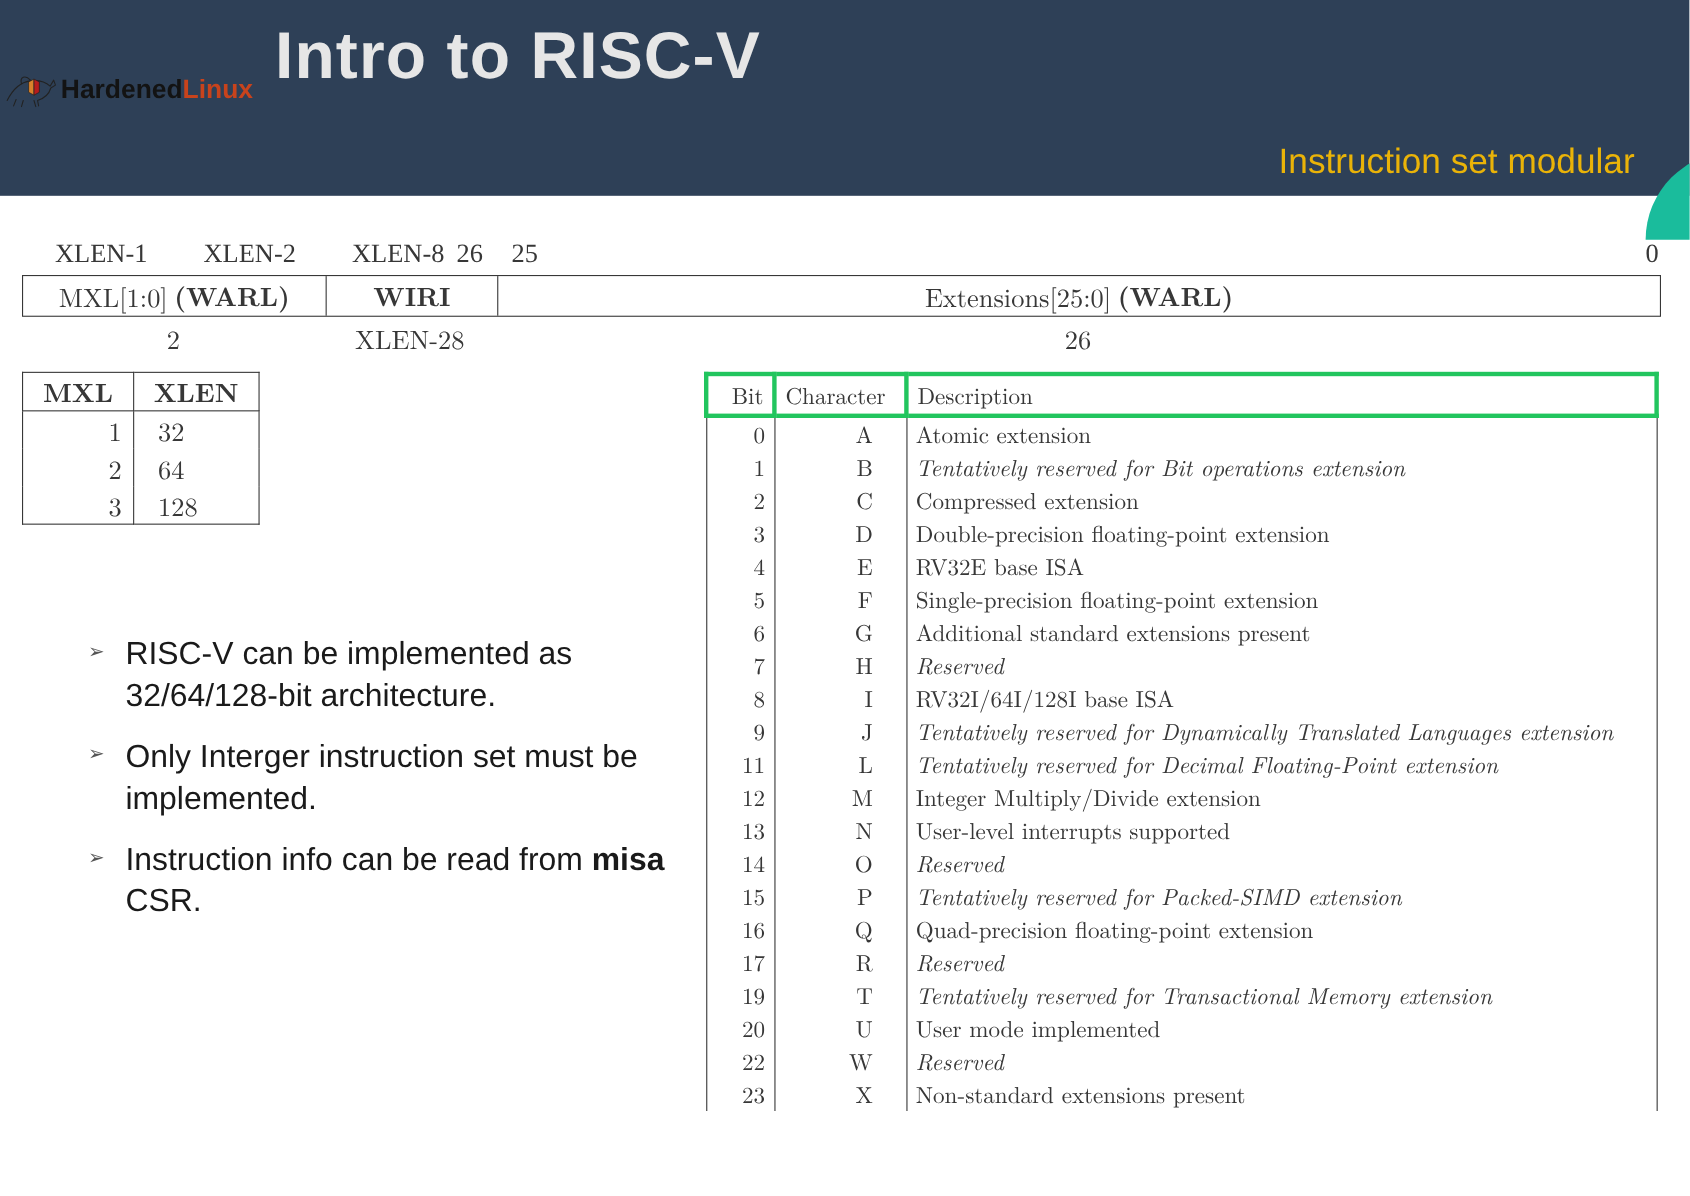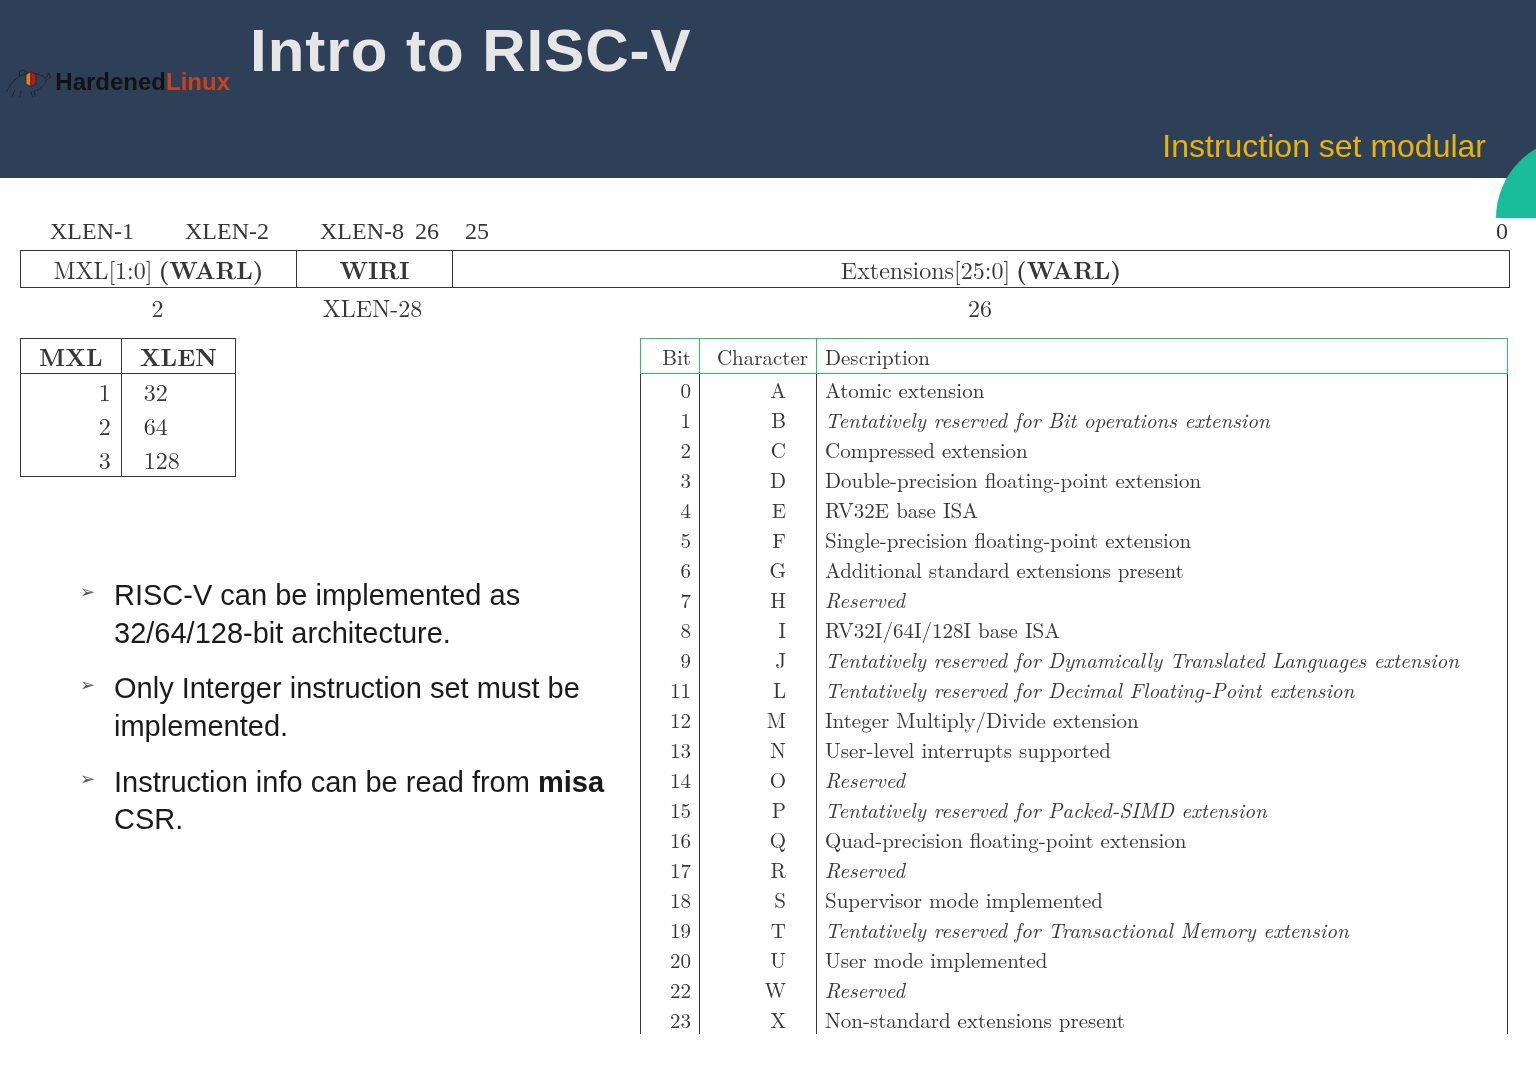--- a/index.html
+++ b/index.html
@@ -128,28 +128,28 @@
     position: absolute;
     left: 640px;
     top: 160px;
     font-family: "CMU Serif", "Latin Modern Roman", Georgia, serif;
     font-size: 21px;
     color: #373737;
     border-collapse: collapse;
     width: 868px;
   }
   .ext-table th {
-    border: 1px solid #22c55e;
+    border: 4px solid #22c55e;
     padding: 2px 8px;
     font-weight: normal;
     text-align: left;
     height: 26px;
   }
   .ext-table th.bit { text-align: right; width: 42px;}
-  .ext-table th.char { text-align: right; width: 100px;}
+  .ext-table th.char { text-align: left; width: 100px;}
   .ext-table td {
     border-left: 1px solid #373737;
     border-right: 1px solid #373737;
     padding: 0px 8px;
     height: 25px;
     vertical-align: middle;
   }
   .ext-table td.bit { text-align: right; }
   .ext-table td.char { text-align: right; padding-right: 30px;}
   .ext-table td.desc { text-align: left; }
@@ -352,25 +352,20 @@
           <td class="bit">16</td>
           <td class="char">Q</td>
           <td class="desc">Quad-precision floating-point extension</td>
         </tr>
         <tr>
           <td class="bit">17</td>
           <td class="char">R</td>
           <td class="desc italic">Reserved</td>
         </tr>
         <tr>
-          <td class="bit">18</td>
-          <td class="char">S</td>
-          <td class="desc">Supervisor mode implemented</td>
-        </tr>
-        <tr>
           <td class="bit">19</td>
           <td class="char">T</td>
           <td class="desc italic">Tentatively reserved for Transactional Memory extension</td>
         </tr>
         <tr>
           <td class="bit">20</td>
           <td class="char">U</td>
           <td class="desc">User mode implemented</td>
         </tr>
         <tr>

